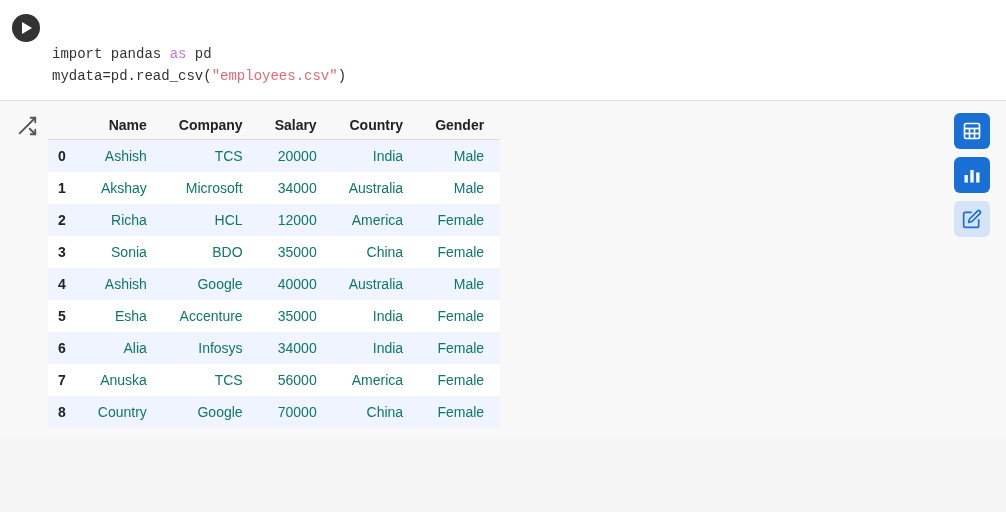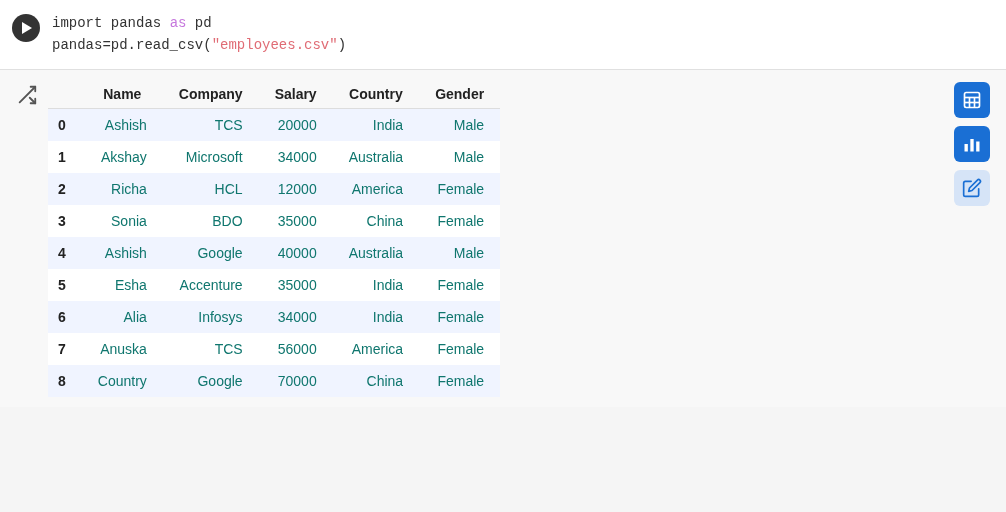--- a/index.html
+++ b/index.html
@@ -36,20 +36,21 @@
       content: '';
       border-left: 10px solid #fff;
       border-top: 6px solid transparent;
       border-bottom: 6px solid transparent;
       margin-left: 2px;
     }
     .code-block {
       font-family: 'Consolas', 'Courier New', monospace;
       font-size: 14px;
       line-height: 1.6;
+      margin-top: 31px;
     }
     .kw { color: #c678dd; }
     .str { color: #e06c75; }
     .plain { color: #333; }
 
     
     .output-cell {
       background: #f8f8f8;
       padding: 10px 16px 10px 16px;
       display: flex;
@@ -69,21 +70,21 @@
     .table-area {
       flex: 1;
     }
 
     table {
       border-collapse: collapse;
       font-size: 14px;
       width: auto;
     }
     thead th {
-      text-align: center;
+      text-align: right;
       padding: 6px 16px;
       font-weight: 600;
       color: #222;
       border-bottom: 1px solid #ddd;
     }
     thead th:first-child {
       text-align: left;
     }
     tbody tr {
       background: #ffffff;
@@ -137,21 +138,21 @@
 </head>
 <body>
 
 <div class="code-cell">
   <button class="run-button" title="Run"></button>
   <div class="code-block">
     <div>
       <span class="plain">import pandas </span><span class="kw">as</span><span class="plain"> pd</span>
     </div>
     <div>
-      <span class="plain">pandas=pd.read_csv(</span><span class="str">"employees.csv"</span><span class="plain">)</span>
+      <span class="plain">mydata=pd.read_csv(</span><span class="str">"employees.csv"</span><span class="plain">)</span>
     </div>
   </div>
 </div>
 
 <div class="output-cell">
 
   <div class="shuffle-icon">
     <svg width="22" height="22" viewBox="0 0 24 24" fill="none" stroke="#555" stroke-width="2" stroke-linecap="round" stroke-linejoin="round">
       <polyline points="16 3 21 3 21 8"></polyline>
       <line x1="4" y1="20" x2="21" y2="3"></line>

